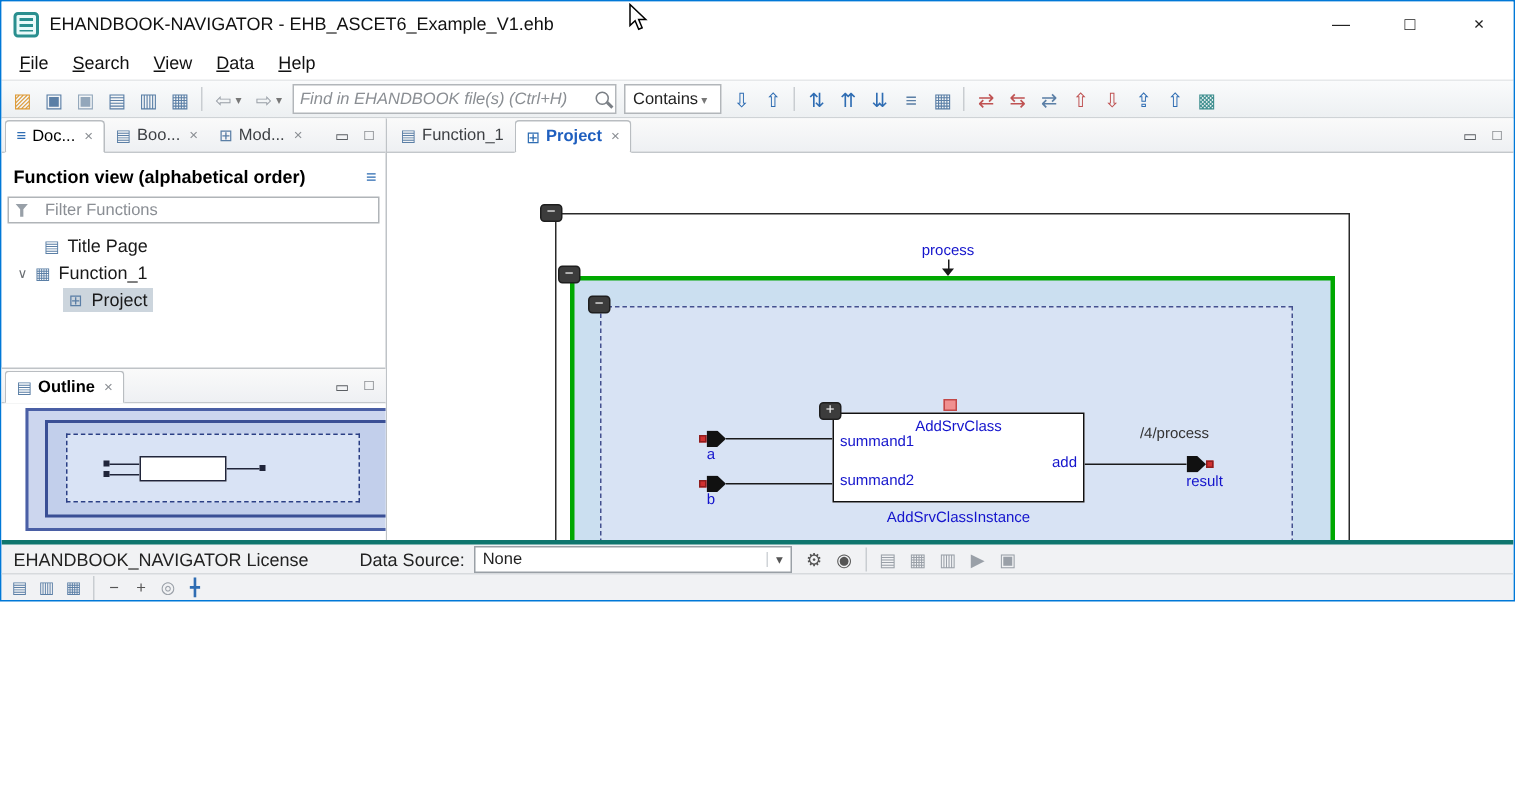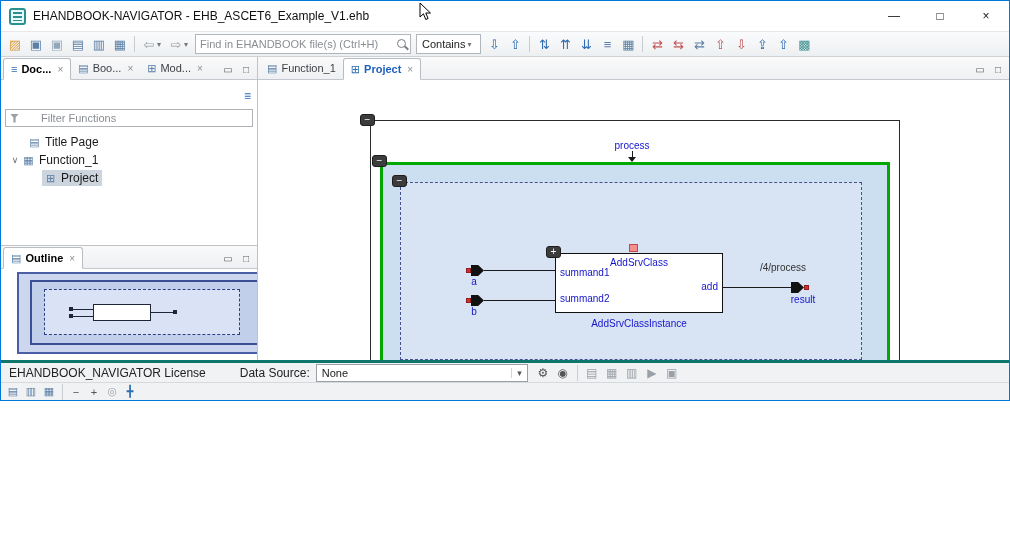--- a/index.html
+++ b/index.html
@@ -23,21 +23,21 @@
   .menu-item { display:inline-block; padding:3px 8px; font-size:12px; color:#111; }
   .menu-item::first-letter { text-decoration:underline; }
 
   
   .toolbar { height:26px; flex:0 0 26px; display:flex; align-items:center; padding:0 4px; gap:1px;
              background:linear-gradient(#fafbfc,#edf0f2); border-top:1px solid #e6e8ea; border-bottom:1px solid #cfd3d6; }
   .tb-icon { width:20px; height:20px; display:flex; align-items:center; justify-content:center; font-size:13px; }
   .tb-caret { width:8px; font-size:8px; color:#777; margin-left:-3px; }
   .tb-sep { width:1px; height:16px; background:#c9cdd1; margin:0 3px; }
   .search-box { display:flex; align-items:center; border:1px solid #b2b6ba; background:#fff; height:20px; width:216px; margin:0 2px; }
-  .search-box input { border:none; outline:none; flex:1; font-family:"Liberation Sans",sans-serif; font-size:11px; padding:0 4px; color:#333; }
+  .search-box input { border:none; outline:none; flex:1; font-family:"Liberation Sans",sans-serif; font-size:11px; padding:0 4px; color:#333;font-style:italic; }
   .search-box input::placeholder { color:#8a8e93; }
   .magnifier { position:relative; width:15px; height:15px; flex:0 0 15px; }
   .magnifier::before { content:""; position:absolute; left:2px; top:2px; width:7px; height:7px; border:1.5px solid #7a8告08f85; border:1.5px solid #7a7f85; border-radius:50%; }
   .magnifier::after { content:""; position:absolute; left:9px; top:10px; width:5px; height:2px; background:#7a7f85; transform:rotate(45deg); }
   .contains-box { border:1px solid #b2b6ba; background:#fff; height:20px; display:flex; align-items:center;
                   padding:0 5px; gap:5px; font-size:11px; color:#222; margin:0 2px; }
 
   .c-orange{color:#dd9a37}.c-steel{color:#5b7fa6}.c-steel-l{color:#93a7bb}.c-gray{color:#9aa0a8}
   .c-blue{color:#2f6db3}.c-red{color:#bf5252}.c-teal{color:#3f8f8f}.c-dark{color:#555}
 
@@ -54,21 +54,21 @@
   .tab .t-close { color:#8a8e93; font-size:10px; margin-left:2px; }
   .panel-btns { margin-left:auto; display:flex; gap:4px; padding:0 4px 4px 0; color:#5a5e63; font-size:10px; }
   .panel-btn { width:14px; text-align:center; }
 
   
   .left-panel { width:257px; flex:0 0 257px; border-right:1px solid #bfc3c7; display:flex; flex-direction:column; background:#fff; }
   .fv-area { flex:1; min-height:0; display:flex; flex-direction:column; }
   .fv-header { display:flex; align-items:center; padding:9px 6px 5px 8px; font-weight:bold; font-size:12px; color:#000; }
   .fv-sort { margin-left:auto; color:#2f6db3; font-size:12px; }
   .filter-box { margin:1px 4px 3px 4px; border:1px solid #b0b4b8; height:18px; display:flex; align-items:center;
-                padding:0 4px; gap:22px; color:#8a8e94; font-size:11px; background:#fff; }
+                padding:0 4px; gap:11px; color:#8a8e94; font-size:11px; background:#fff; }
   .funnel { width:9px; height:9px; background:#98a0a8; clip-path:polygon(0 0,100% 0,62% 45%,62% 100%,38% 100%,38% 45%); }
   .tree { padding-top:3px; font-size:12px; color:#1a1a1a; }
   .tree-row { height:18px; display:flex; align-items:center; }
   .tree-expander { width:12px; text-align:center; color:#6a6e73; font-size:9px; }
   .tree-icon { width:15px; text-align:center; color:#5b7fa6; font-size:11px; }
   .tree-sel { display:inline-flex; align-items:center; background:#ccd5dd; padding:1px 4px 1px 1px; }
   .tree-label { padding-left:3px; }
 
   
   .outline-panel { flex:0 0 115px; border-top:1px solid #bfc3c7; display:flex; flex-direction:column; background:#fff; }
@@ -125,20 +125,27 @@
     <svg class="cursor" width="13" height="19" viewBox="0 0 13 19">
       <path d="M1,1 L1,15 L4.4,11.8 L6.8,17.5 L9.1,16.5 L6.8,11 L11.5,11 Z" fill="#ffffff" stroke="#000000" stroke-width="1"></path>
     </svg>
     <div class="win-controls">
       <div class="win-btn">—</div>
       <div class="win-btn">□</div>
       <div class="win-btn">×</div>
     </div>
   </div>
 
+  <div class="menubar">
+    <span class="menu-item">File</span>
+    <span class="menu-item">Search</span>
+    <span class="menu-item">View</span>
+    <span class="menu-item">Data</span>
+    <span class="menu-item">Help</span>
+  </div>
 
   <div class="toolbar">
     <span class="tb-icon c-orange">▨</span>
     <span class="tb-icon c-steel">▣</span>
     <span class="tb-icon c-steel-l">▣</span>
     <span class="tb-icon c-steel">▤</span>
     <span class="tb-icon c-steel">▥</span>
     <span class="tb-icon c-steel">▦</span>
     <span class="tb-sep"></span>
     <span class="tb-icon c-gray">⇦</span>
@@ -171,41 +178,42 @@
     <span class="tb-icon c-blue">⇧</span>
     <span class="tb-icon c-teal">▩</span>
   </div>
 
   <div class="content">
 
     <div class="left-panel">
       <div class="tabbar">
         <div class="tab active">
           <span class="t-icon c-blue">≡</span>
-          <span style="font-weight:bold;color:#000">Doc...</span>
+          <span style="font-weight:normal;color:#000">Doc...</span>
           <span class="t-close">×</span>
         </div>
         <div class="tab">
           <span class="t-icon c-steel">▤</span>
           <span>Boo...</span>
           <span class="t-close">×</span>
         </div>
         <div class="tab">
           <span class="t-icon c-steel">⊞</span>
           <span>Mod...</span>
           <span class="t-close">×</span>
         </div>
         <div class="panel-btns">
           <span class="panel-btn">▭</span>
           <span class="panel-btn">□</span>
         </div>
       </div>
 
       <div class="fv-area">
         <div class="fv-header">
+          <span>Function view (alphabetical order)</span>
           <span class="fv-sort">≡</span>
         </div>
         <div class="filter-box">
           <span class="funnel"></span>
           <span>Filter Functions</span>
         </div>
         <div class="tree">
           <div class="tree-row" style="padding-left:26px">
             <span class="tree-icon">▤</span>
             <span class="tree-label">Title Page</span>

